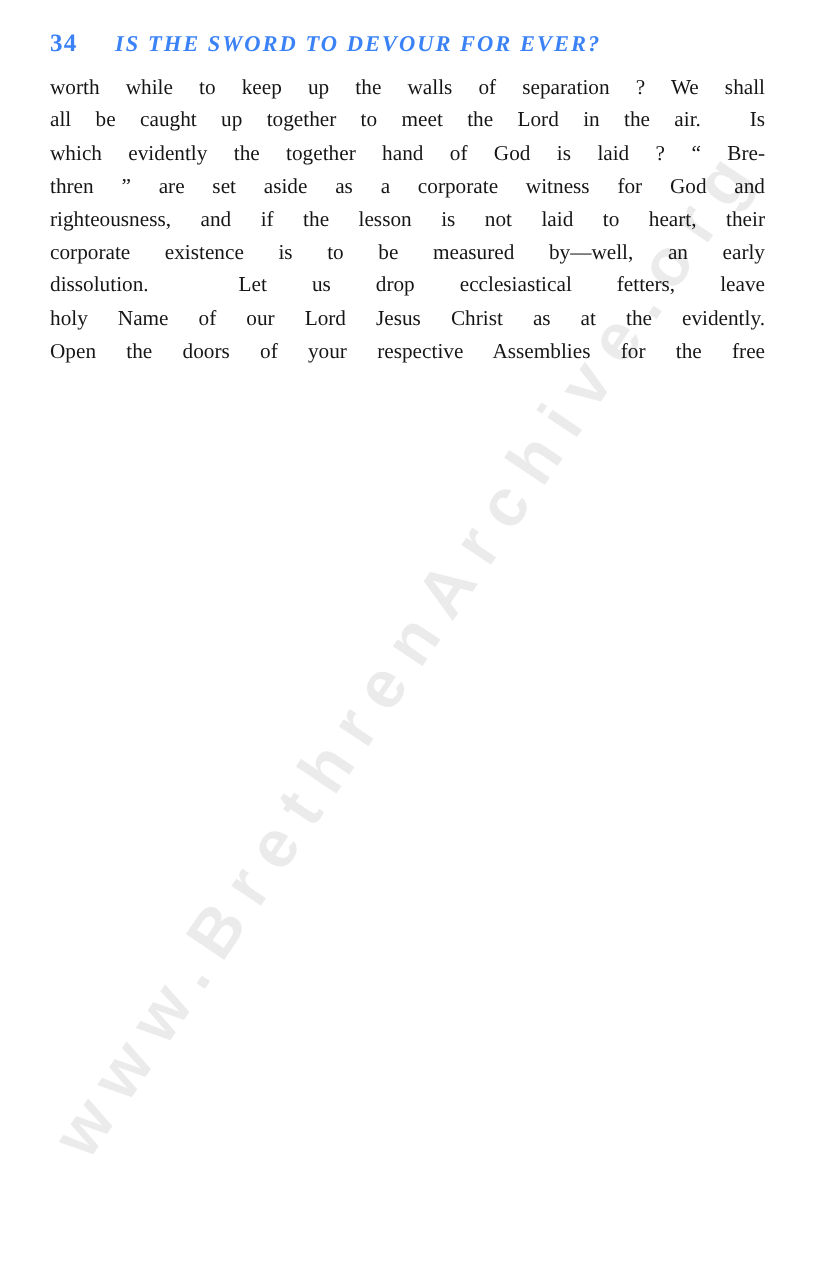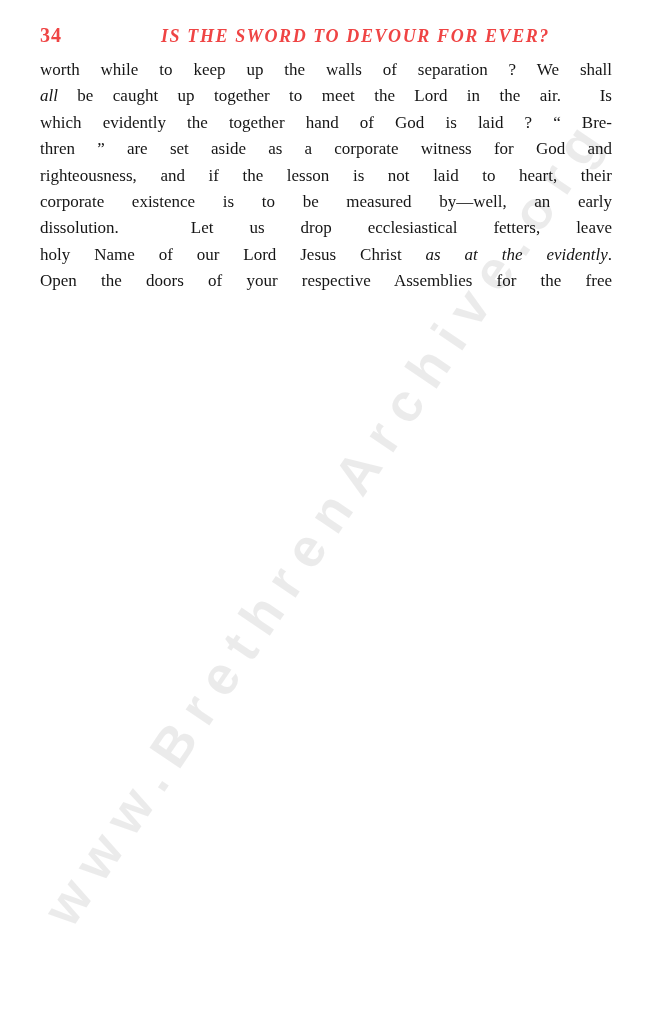--- a/index.html
+++ b/index.html
@@ -37,21 +37,21 @@
     display: flex;
     align-items: baseline;
     z-index: 1;
   }
   .pagenum {
     font-weight: bold;
     font-size: 20px;
     letter-spacing: 1px;
   }
   .runhead {
-    margin-left: 62px;
+    margin-left: 30px;
     font-style: italic;
     font-size: 18px;
     font-weight: bold;
     letter-spacing: 1.6px;
     white-space: nowrap;
   }
   .body-text {
     position: absolute;
     top: 57px;
     left: 40px;
@@ -62,31 +62,30 @@
   }
   .line {
     text-align: justify;
     text-align-last: justify;
   }
   .line.last {
     text-align: justify;
     text-align-last: left;
   }
   .i {
-    font-style: italic;
   }
 </style>
 </head>
 <body>
 
 <div class="page" style="background: rgb(255, 255, 255);">
 
   <div class="watermark" style="color: rgba(0, 0, 0, 0.08);">www.BrethrenArchive.org</div>
 
-  <header class="header" style="color: #ef4444; gap: 37px;">
+  <header class="header" style="color: #3b82f6;">
     <span class="pagenum">34</span>
     <span class="runhead">IS THE SWORD TO DEVOUR FOR EVER?</span>
   </header>
 
   <main class="body-text" style="color: rgb(21, 21, 21);">
       <div class="line"><span>worth while to keep up the walls of separation ? We shall</span></div>
       <div class="line"><span class="i">all</span><span> be caught up together to meet the Lord in the air.&nbsp; Is</span></div>
       <div class="line"><span>which evidently the together hand of God is laid ? “ Bre-</span></div>
       <div class="line"><span>thren ” are set aside as a corporate witness for God and</span></div>
       <div class="line"><span>righteousness, and if the lesson is not laid to heart, their</span></div>

